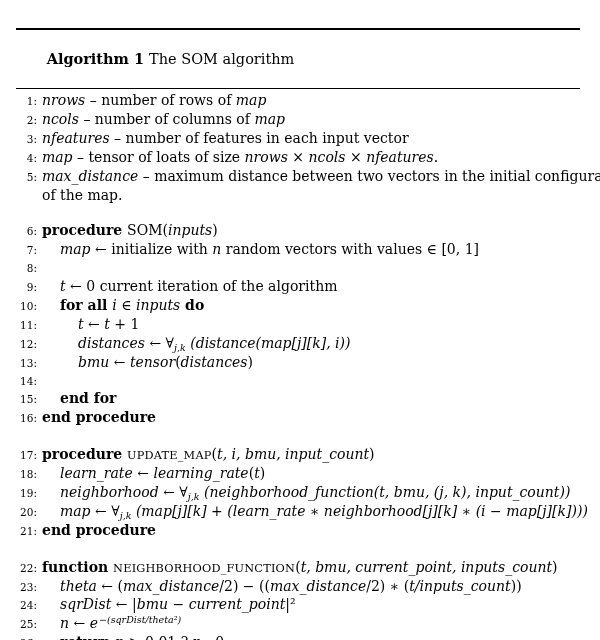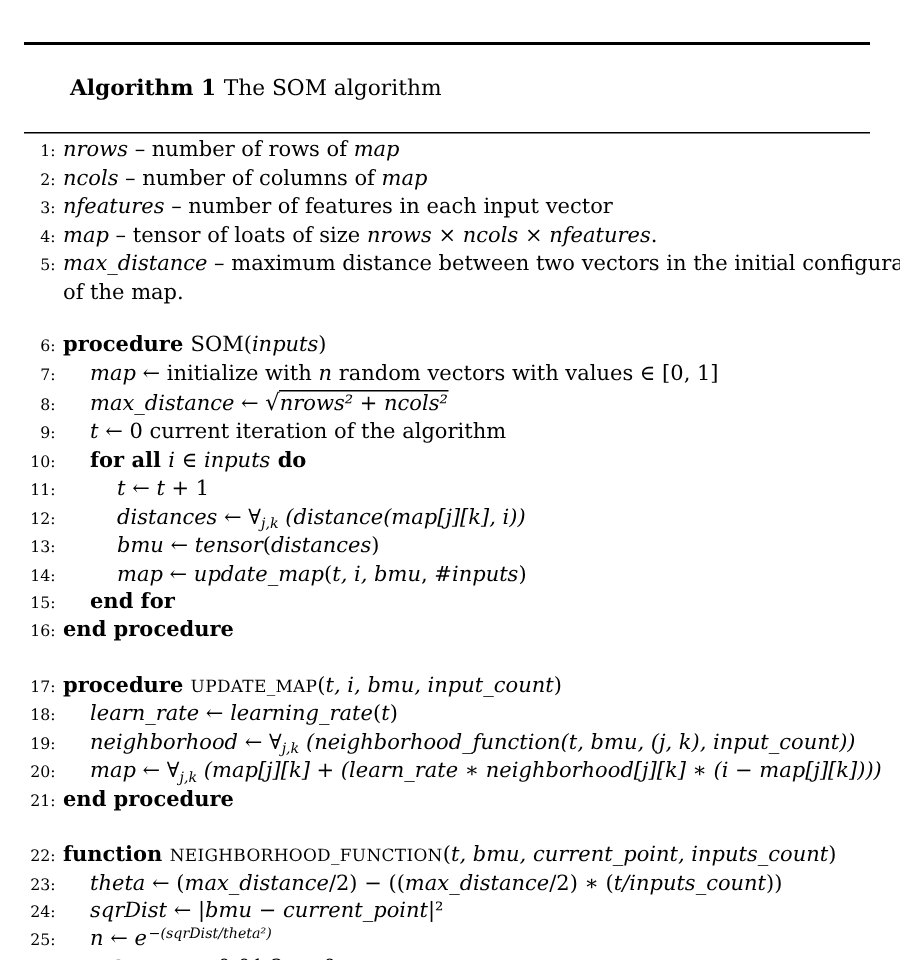--- a/index.html
+++ b/index.html
@@ -62,27 +62,27 @@
     </div>
     <div class="algo-body">
         <div class="line"><span class="num">1:</span><span class="content" style="padding-left: 0px;"><span class="it">nrows</span><span class="rm"> – number of rows of </span><span class="it">map</span></span></div>
         <div class="line"><span class="num">2:</span><span class="content" style="padding-left: 0px;"><span class="it">ncols</span><span class="rm"> – number of columns of </span><span class="it">map</span></span></div>
         <div class="line"><span class="num">3:</span><span class="content" style="padding-left: 0px;"><span class="it">nfeatures</span><span class="rm"> – number of features in each input vector</span></span></div>
         <div class="line"><span class="num">4:</span><span class="content" style="padding-left: 0px;"><span class="it">map</span><span class="rm"> – tensor of loats of size </span><span class="it">nrows</span><span class="rm"> × </span><span class="it">ncols</span><span class="rm"> × </span><span class="it">nfeatures</span><span class="rm">.</span></span></div>
         <div class="line"><span class="num">5:</span><span class="content" style="padding-left: 0px;"><span class="it">max_distance</span><span class="rm"> – maximum distance between two vectors in the initial configuration</span></span></div>
         <div class="line"><span class="num"></span><span class="content" style="padding-left: 0px;"><span class="rm">of the map.</span></span></div>
         <div class="line gap"><span class="num">6:</span><span class="content" style="padding-left: 0px;"><span class="bf">procedure </span><span class="rm">SOM(</span><span class="it">inputs</span><span class="rm">)</span></span></div>
         <div class="line"><span class="num">7:</span><span class="content" style="padding-left: 18px;"><span class="it">map</span><span class="rm"> ← initialize with </span><span class="it">n</span><span class="rm"> random vectors with values ∈ [0, 1]</span></span></div>
-        <div class="line"><span class="num">8:</span><span class="content" style="padding-left: 18px;"><span class="it">max_distance</span><span class="rm"> ← </span><span class="rad">√</span><span class="ov">nrows² + ncols²</span></span></div>
+        <div class="line"><span class="num">8:</span></div>
         <div class="line"><span class="num">9:</span><span class="content" style="padding-left: 18px; text-align: right;"><span class="it">t</span><span class="rm"> ← 0 current iteration of the algorithm</span></span></div>
         <div class="line"><span class="num">10:</span><span class="content" style="padding-left: 18px;"><span class="bf">for all </span><span class="it">i</span><span class="rm"> ∈ </span><span class="it">inputs</span><span class="bf"> do</span></span></div>
         <div class="line"><span class="num">11:</span><span class="content" style="padding-left: 36px;"><span class="it">t</span><span class="rm"> ← </span><span class="it">t</span><span class="rm"> + 1</span></span></div>
         <div class="line"><span class="num">12:</span><span class="content" style="padding-left: 36px;"><span class="it">distances</span><span class="rm"> ← ∀</span><span class="sub">j,k</span><span class="rm"> </span><span class="it">(distance(map[j][k], i))</span></span></div>
         <div class="line"><span class="num">13:</span><span class="content" style="padding-left: 36px;"><span class="it">bmu</span><span class="rm"> ← </span><span class="it">tensor</span><span class="rm">(</span><span class="it">distances</span><span class="rm">)</span></span></div>
-        <div class="line"><span class="num">14:</span><span class="content" style="padding-left: 36px;"><span class="it">map</span><span class="rm"> ← </span><span class="it">update_map</span><span class="rm">(</span><span class="it">t, i, bmu</span><span class="rm">, #</span><span class="it">inputs</span><span class="rm">)</span></span></div>
+        <div class="line"><span class="num">14:</span></div>
         <div class="line"><span class="num">15:</span><span class="content" style="padding-left: 18px;"><span class="bf">end for</span></span></div>
         <div class="line"><span class="num">16:</span><span class="content" style="padding-left: 0px;"><span class="bf">end procedure</span></span></div>
         <div class="line gap"><span class="num">17:</span><span class="content" style="padding-left: 0px;"><span class="bf">procedure </span><span class="sc">UPDATE_MAP</span><span class="rm">(</span><span class="it">t, i, bmu, input_count</span><span class="rm">)</span></span></div>
         <div class="line"><span class="num">18:</span><span class="content" style="padding-left: 18px;"><span class="it">learn_rate</span><span class="rm"> ← </span><span class="it">learning_rate</span><span class="rm">(</span><span class="it">t</span><span class="rm">)</span></span></div>
         <div class="line"><span class="num">19:</span><span class="content" style="padding-left: 18px;"><span class="it">neighborhood</span><span class="rm"> ← ∀</span><span class="sub">j,k</span><span class="rm"> </span><span class="it">(neighborhood_function(t, bmu, (j, k), input_count))</span></span></div>
         <div class="line"><span class="num">20:</span><span class="content" style="padding-left: 18px;"><span class="it">map</span><span class="rm"> ← ∀</span><span class="sub">j,k</span><span class="rm"> </span><span class="it">(map[j][k] + (learn_rate ∗ neighborhood[j][k] ∗ (i − map[j][k])))</span></span></div>
         <div class="line"><span class="num">21:</span><span class="content" style="padding-left: 0px;"><span class="bf">end procedure</span></span></div>
         <div class="line gap"><span class="num">22:</span><span class="content" style="padding-left: 0px;"><span class="bf">function </span><span class="sc">NEIGHBORHOOD_FUNCTION</span><span class="rm">(</span><span class="it">t, bmu, current_point, inputs_count</span><span class="rm">)</span></span></div>
         <div class="line"><span class="num">23:</span><span class="content" style="padding-left: 18px;"><span class="it">theta</span><span class="rm"> ← (</span><span class="it">max_distance</span><span class="rm">/2) − ((</span><span class="it">max_distance</span><span class="rm">/2) ∗ (</span><span class="it">t/inputs_count</span><span class="rm">))</span></span></div>
         <div class="line"><span class="num">24:</span><span class="content" style="padding-left: 18px;"><span class="it">sqrDist</span><span class="rm"> ← |</span><span class="it">bmu</span><span class="rm"> − </span><span class="it">current_point</span><span class="rm">|²</span></span></div>

